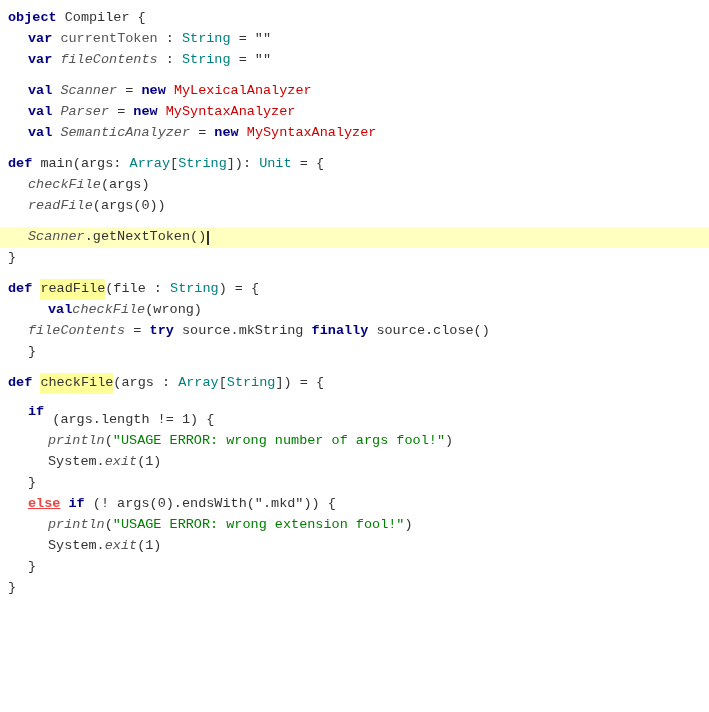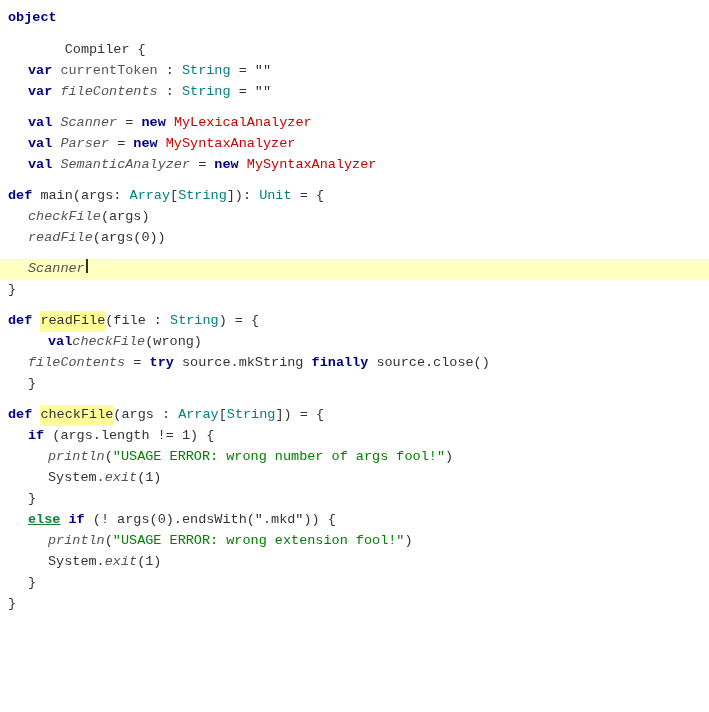--- a/index.html
+++ b/index.html
@@ -12,21 +12,21 @@
     }
     .code-container {
       background: #ffffff;
       padding: 8px 0 8px 0;
       min-height: 712px;
       width: 709px;
       overflow: hidden;
     }
     .code-line {
       display: flex;
-      align-items: flex-start;
+      align-items: center;
       padding: 0 0 0 12px;
       min-height: 21px;
       white-space: pre;
     }
     .code-line.highlighted {
       background: #ffffc0;
     }
     .code-line.blank {
       min-height: 10px;
     }
@@ -37,43 +37,43 @@
       background: #333;
       vertical-align: middle;
       margin-left: 1px;
     }
     span { display: inline; }
   </style>
 </head>
 <body>
 
 <div class="code-container">
-<div class="code-line" style="padding-left: 8px;"><span style="color: rgb(0, 0, 128); font-weight: bold;">object</span><span style="color: rgb(51, 51, 51); margin-top: 32px;"> Compiler {</span></div>
+<div class="code-line" style="padding-left: 8px;"><span style="color: rgb(0, 0, 128); font-weight: bold;">object</span><span style="color: rgb(51, 51, 51);"> Compiler {</span></div>
     <div class="code-line" style="padding-left: 28px;"><span style="color: rgb(0, 0, 128); font-weight: bold;">var</span><span style="color: rgb(51, 51, 51);"> </span><span style="color: rgb(85, 85, 85);">currentToken</span><span style="color: rgb(51, 51, 51);"> : </span><span style="color: rgb(0, 128, 128);">String</span><span style="color: rgb(51, 51, 51);"> = ""</span></div>
     <div class="code-line" style="padding-left: 28px;"><span style="color: rgb(0, 0, 128); font-weight: bold;">var</span><span style="color: rgb(51, 51, 51);"> </span><span style="font-style: italic; color: rgb(85, 85, 85);">fileContents</span><span style="color: rgb(51, 51, 51);"> : </span><span style="color: rgb(0, 128, 128);">String</span><span style="color: rgb(51, 51, 51);"> = ""</span></div>
     <div class="code-line blank" style="padding-left: 8px;"></div>
     <div class="code-line" style="padding-left: 28px;"><span style="color: rgb(0, 0, 128); font-weight: bold;">val</span><span style="color: rgb(51, 51, 51);"> </span><span style="font-style: italic; color: rgb(85, 85, 85);">Scanner</span><span style="color: rgb(51, 51, 51);"> = </span><span style="color: rgb(0, 0, 128); font-weight: bold;">new</span><span style="color: rgb(51, 51, 51);"> </span><span style="color: rgb(204, 0, 0);">MyLexicalAnalyzer</span></div>
     <div class="code-line" style="padding-left: 28px;"><span style="color: rgb(0, 0, 128); font-weight: bold;">val</span><span style="color: rgb(51, 51, 51);"> </span><span style="font-style: italic; color: rgb(85, 85, 85);">Parser</span><span style="color: rgb(51, 51, 51);"> = </span><span style="color: rgb(0, 0, 128); font-weight: bold;">new</span><span style="color: rgb(51, 51, 51);"> </span><span style="color: rgb(204, 0, 0);">MySyntaxAnalyzer</span></div>
     <div class="code-line" style="padding-left: 28px;"><span style="color: rgb(0, 0, 128); font-weight: bold;">val</span><span style="color: rgb(51, 51, 51);"> </span><span style="font-style: italic; color: rgb(85, 85, 85);">SemanticAnalyzer</span><span style="color: rgb(51, 51, 51);"> = </span><span style="color: rgb(0, 0, 128); font-weight: bold;">new</span><span style="color: rgb(51, 51, 51);"> </span><span style="color: rgb(204, 0, 0);">MySyntaxAnalyzer</span></div>
     <div class="code-line blank" style="padding-left: 8px;"></div>
     <div class="code-line" style="padding-left: 8px;"><span style="color: rgb(0, 0, 128); font-weight: bold;">def</span><span style="color: rgb(51, 51, 51);"> main(args: </span><span style="color: rgb(0, 128, 128);">Array</span><span style="color: rgb(51, 51, 51);">[</span><span style="color: rgb(0, 128, 128);">String</span><span style="color: rgb(51, 51, 51);">]): </span><span style="color: rgb(0, 128, 128);">Unit</span><span style="color: rgb(51, 51, 51);"> = {</span></div>
     <div class="code-line" style="padding-left: 28px;"><span style="font-style: italic; color: rgb(85, 85, 85);">checkFile</span><span style="color: rgb(51, 51, 51);">(args)</span></div>
     <div class="code-line" style="padding-left: 28px;"><span style="font-style: italic; color: rgb(85, 85, 85);">readFile</span><span style="color: rgb(51, 51, 51);">(args(0))</span></div>
     <div class="code-line blank" style="padding-left: 8px;"></div>
-    <div class="code-line highlighted" style="padding-left: 28px;"><span style="font-style: italic; color: rgb(85, 85, 85);">Scanner</span><span class="cursor"></span></div>
+    <div class="code-line highlighted" style="padding-left: 28px;"><span style="font-style: italic; color: rgb(85, 85, 85);">Scanner</span><span style="color: rgb(51, 51, 51);">.getNextToken()</span><span class="cursor"></span></div>
     <div class="code-line" style="padding-left: 8px;"><span style="color: rgb(51, 51, 51);">}</span></div>
     <div class="code-line blank" style="padding-left: 8px;"></div>
     <div class="code-line" style="padding-left: 8px;"><span style="color: rgb(0, 0, 128); font-weight: bold;">def</span><span style="color: rgb(51, 51, 51);"> </span><span style="color: rgb(51, 51, 51); background: rgb(255, 255, 153);">readFile</span><span style="color: rgb(51, 51, 51);">(file : </span><span style="color: rgb(0, 128, 128);">String</span><span style="color: rgb(51, 51, 51);">) = {</span></div>
     <div class="code-line" style="padding-left: 48px;"><span style="color: rgb(0, 0, 128); font-weight: bold;">val</span><span style="font-style: italic; color: rgb(85, 85, 85);">checkFile</span><span style="color: rgb(51, 51, 51);">(wrong)</span></div>
     <div class="code-line" style="padding-left: 28px;"><span style="font-style: italic; color: rgb(85, 85, 85);">fileContents</span><span style="color: rgb(51, 51, 51);"> = </span><span style="color: rgb(0, 0, 128); font-weight: bold;">try</span><span style="color: rgb(51, 51, 51);"> source.mkString </span><span style="color: rgb(0, 0, 128); font-weight: bold;">finally</span><span style="color: rgb(51, 51, 51);"> source.close()</span></div>
     <div class="code-line" style="padding-left: 28px;"><span style="color: rgb(51, 51, 51);">}</span></div>
     <div class="code-line blank" style="padding-left: 8px;"></div>
     <div class="code-line" style="padding-left: 8px;"><span style="color: rgb(0, 0, 128); font-weight: bold;">def</span><span style="color: rgb(51, 51, 51);"> </span><span style="color: rgb(51, 51, 51); background: rgb(255, 255, 153);">checkFile</span><span style="color: rgb(51, 51, 51);">(args : </span><span style="color: rgb(0, 128, 128);">Array</span><span style="color: rgb(51, 51, 51);">[</span><span style="color: rgb(0, 128, 128);">String</span><span style="color: rgb(51, 51, 51);">]) = {</span></div>
-    <div class="code-line" style="padding-left: 28px;"><span style="color: rgb(0, 0, 128); font-weight: bold;">if</span><span style="color: rgb(51, 51, 51);"> (args.length != 1) {</span></div>
+    <div class="code-line" style="padding-left: 28px;"><span style="color: rgb(0, 0, 128); font-weight: bold;">if</span><span style="color: rgb(51, 51, 51); margin-top: 16px;"> (args.length != 1) {</span></div>
     <div class="code-line" style="padding-left: 48px;"><span style="font-style: italic; color: rgb(85, 85, 85);">println</span><span style="color: rgb(51, 51, 51);">(</span><span style="color: rgb(0, 128, 0);">"USAGE ERROR: wrong number of args fool!"</span><span style="color: rgb(51, 51, 51);">)</span></div>
     <div class="code-line" style="padding-left: 48px;"><span style="color: rgb(51, 51, 51);">System.</span><span style="font-style: italic; color: rgb(85, 85, 85);">exit</span><span style="color: rgb(51, 51, 51);">(1)</span></div>
     <div class="code-line" style="padding-left: 28px;"><span style="color: rgb(51, 51, 51);">}</span></div>
-    <div class="code-line" style="padding-left: 28px;"><span style="color: #15803d; font-weight: bold; text-decoration: underline;">else</span><span style="color: rgb(51, 51, 51);"> </span><span style="color: rgb(0, 0, 128); font-weight: bold;">if</span><span style="color: rgb(51, 51, 51);"> (! args(0).endsWith("</span><span style="color: rgb(51, 51, 51);">.mkd")) {</span></div>
+    <div class="code-line" style="padding-left: 28px;"><span style="color: #ef4444; font-weight: bold; text-decoration: underline;">else</span><span style="color: rgb(51, 51, 51);"> </span><span style="color: rgb(0, 0, 128); font-weight: bold;">if</span><span style="color: rgb(51, 51, 51);"> (! args(0).endsWith("</span><span style="color: rgb(51, 51, 51);">.mkd")) {</span></div>
     <div class="code-line" style="padding-left: 48px;"><span style="font-style: italic; color: rgb(85, 85, 85);">println</span><span style="color: rgb(51, 51, 51);">(</span><span style="color: rgb(0, 128, 0);">"USAGE ERROR: wrong extension fool!"</span><span style="color: rgb(51, 51, 51);">)</span></div>
     <div class="code-line" style="padding-left: 48px;"><span style="color: rgb(51, 51, 51);">System.</span><span style="font-style: italic; color: rgb(85, 85, 85);">exit</span><span style="color: rgb(51, 51, 51);">(1)</span></div>
     <div class="code-line" style="padding-left: 28px;"><span style="color: rgb(51, 51, 51);">}</span></div>
     <div class="code-line" style="padding-left: 8px;"><span style="color: rgb(51, 51, 51);">}</span></div>
   </div>
 
 </body></html>

